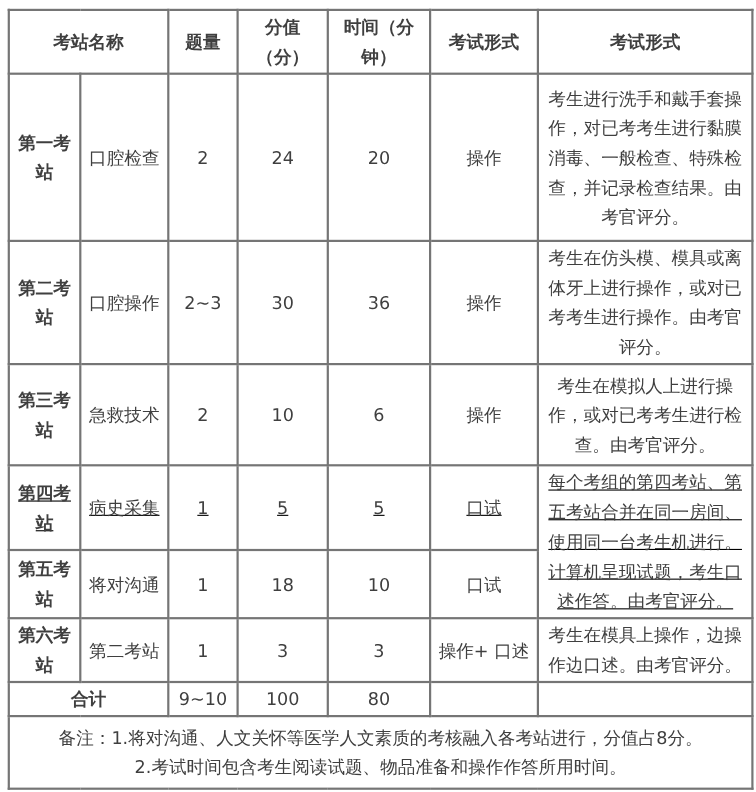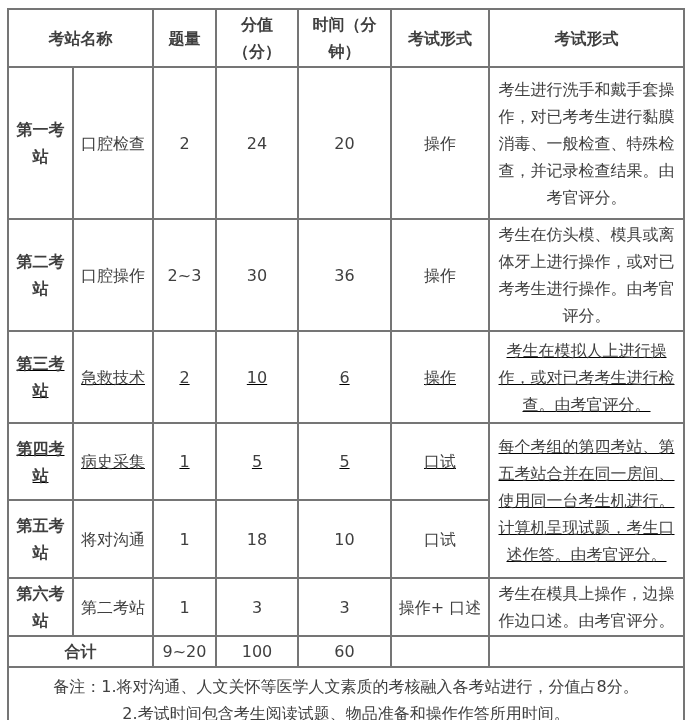--- a/index.html
+++ b/index.html
@@ -35,23 +35,23 @@
   td.total-label { font-weight: bold; }
   td.notes-cell {
     text-align: left;
     line-height: 33px;
     padding: 0 2px 0 4px;
     vertical-align: middle;
   }
   tr.r-head  { height: 58px; }
   tr.r-1     { height: 152px; }
   tr.r-2     { height: 92px; }
-  tr.r-3     { height: 92px; text-decoration: underline; }
+  tr.r-3     { height: 92px; }
   tr.r-4     { height: 77px; text-decoration: underline; }
-  tr.r-5     { height: 78px; }
+  tr.r-5     { height: 62px; }
   tr.r-6     { height: 56px; }
   tr.r-total { height: 29px; }
   tr.r-notes { height: 66px; }
 </style>
 </head>
 <body>
 
 <div class="page">
   <table class="exam">
     <colgroup>
@@ -128,23 +128,23 @@
       <td>第二考站</td>
       <td>1</td>
       <td>3</td>
       <td>3</td>
       <td>操作+ 口述</td>
       <td class="req">考生在模具上操作，边操作边口述。由考官评分。</td>
     </tr>
 
     <tr class="r-total">
       <td colspan="2" class="total-label">合计</td>
-      <td>9~20</td>
+      <td>9~10</td>
       <td>100</td>
-      <td>60</td>
+      <td>80</td>
       <td></td>
       <td></td>
     </tr>
 
     <tr class="r-notes">
       <td colspan="7" class="notes-cell">
         <div>备注：1.将对沟通、人文关怀等医学人文素质的考核融入各考站进行，分值占8分。</div>
         <div>2.考试时间包含考生阅读试题、物品准备和操作作答所用时间。</div>
       </td>
     </tr>

